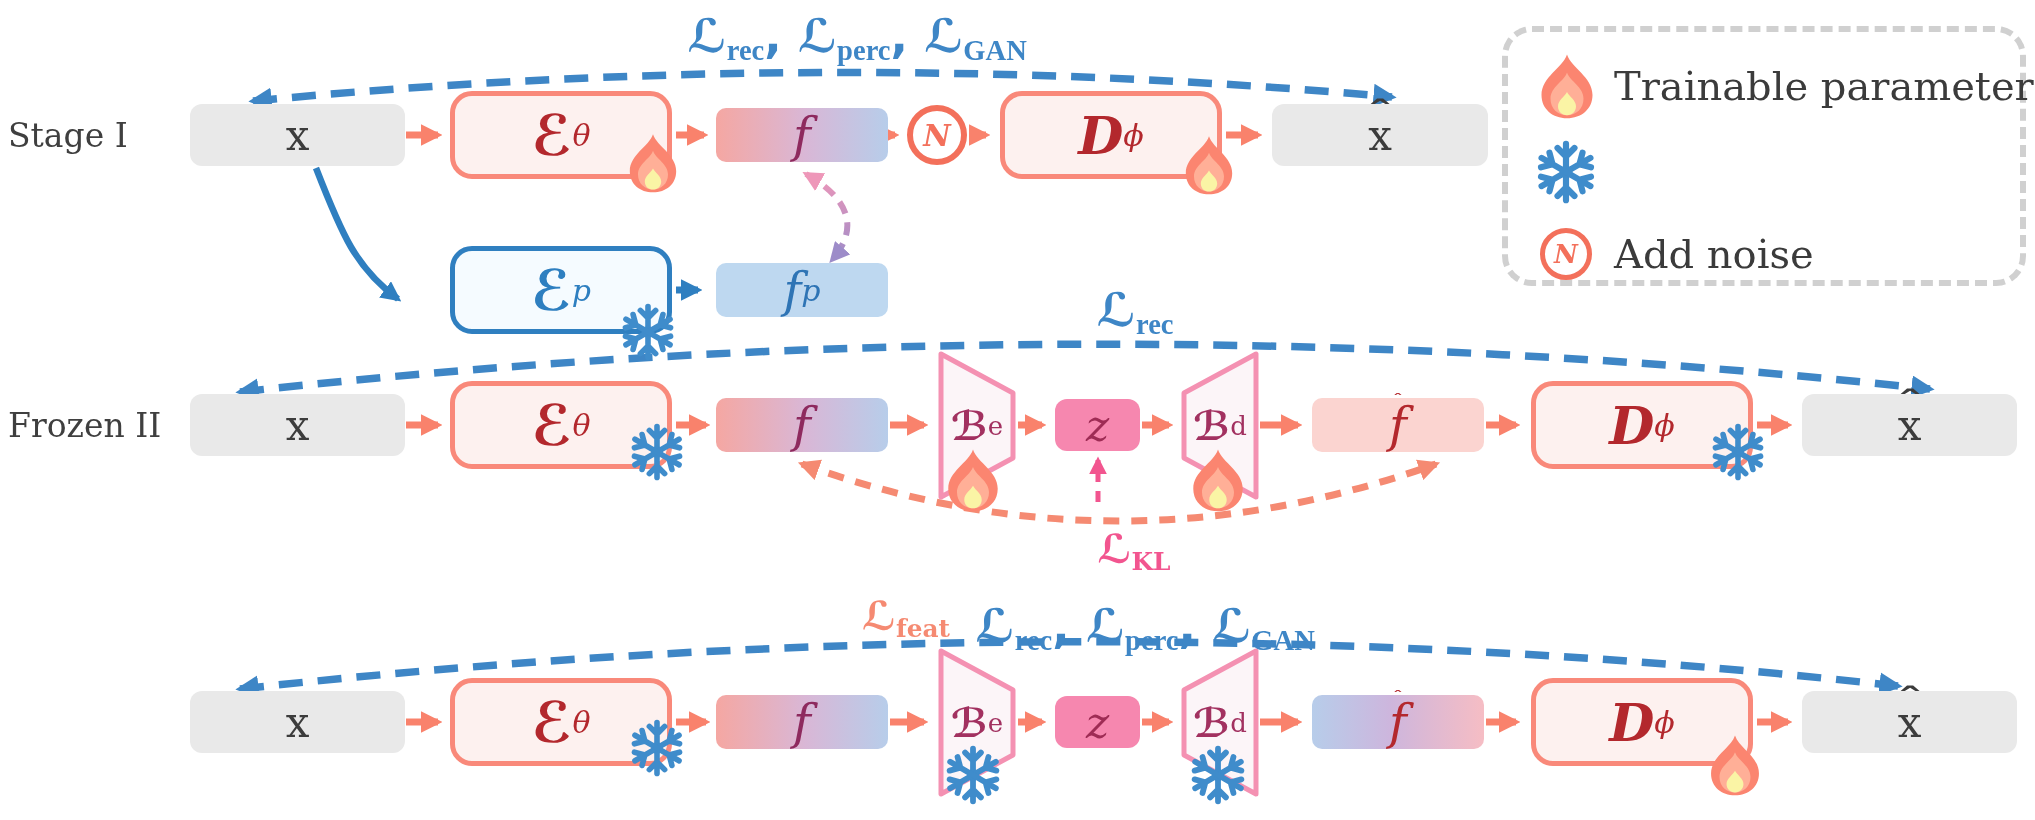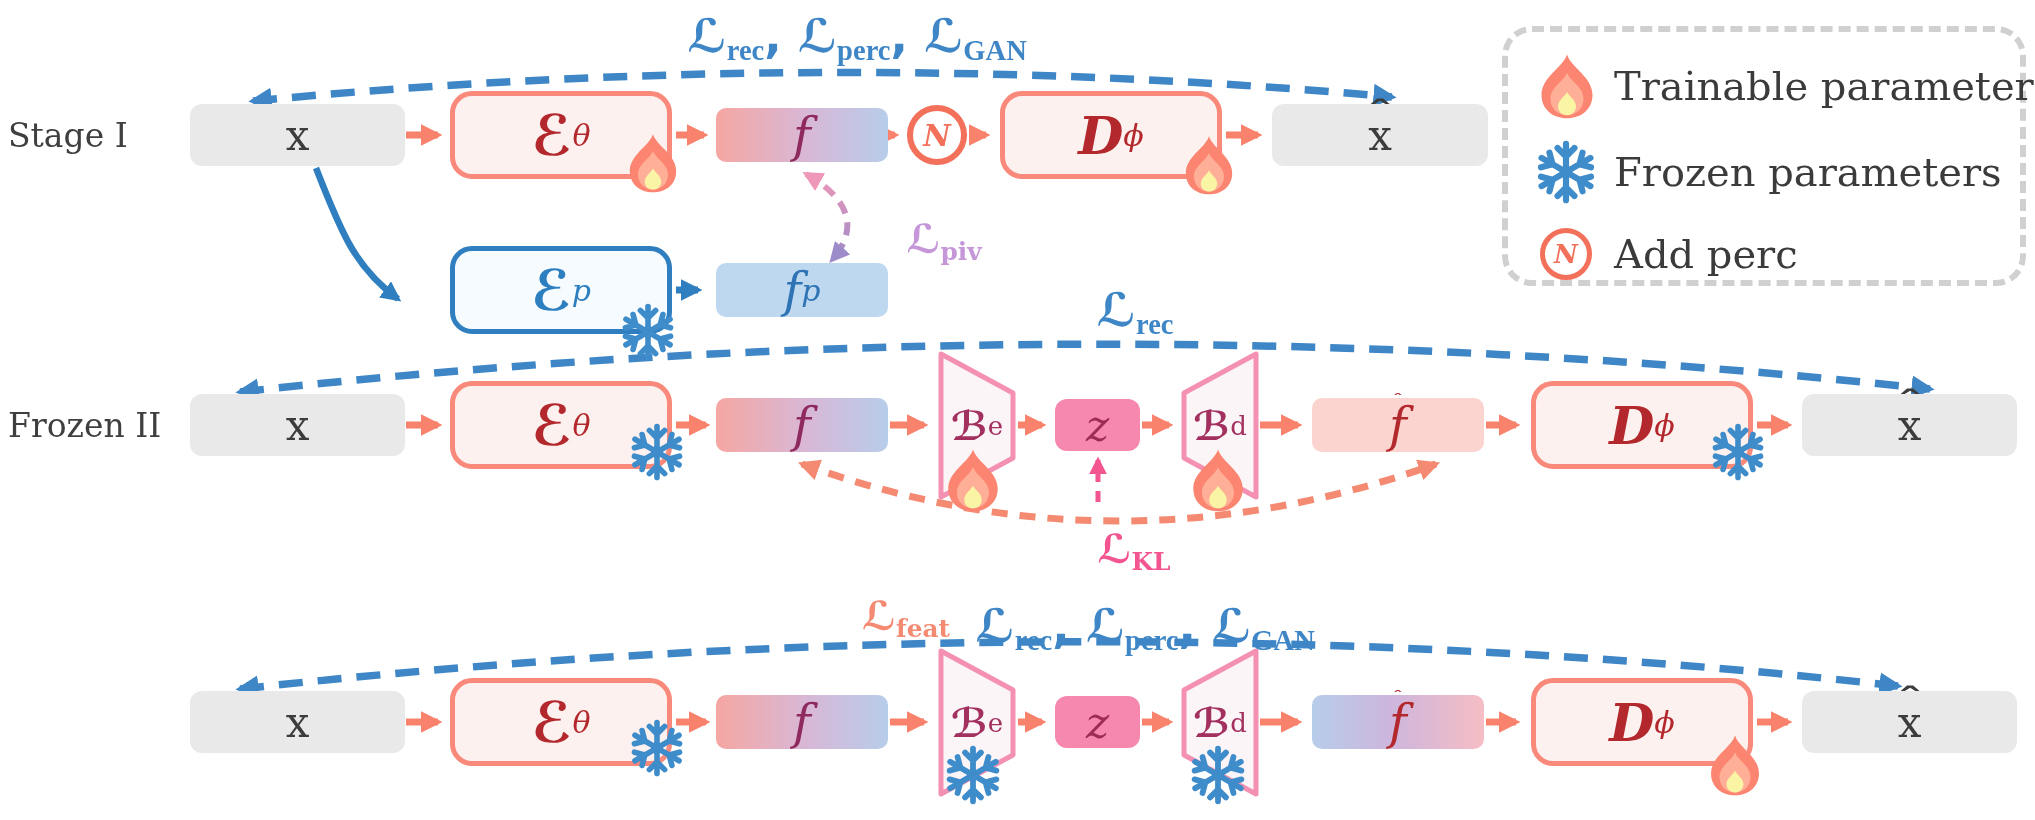--- a/index.html
+++ b/index.html
@@ -302,42 +302,39 @@
   </div>
 
   <div class="banner" style="left:1103px;top:312px">
     <span>ℒ</span><span class="bsub">rec</span><span></span>
   </div>
 
   <div class="banner" style="left:1113px;top:628px">
     <span>ℒ</span><span class="bsub">rec</span><span>, </span><span>ℒ</span><span class="bsub">perc</span><span>, </span><span>ℒ</span><span class="bsub">GAN</span><span></span>
   </div>
 
-  <div class="losslab" style="left:916px;top:218px;color:#c596d8;font-size:40px">
-    <span>ℒ</span><span class="bsub">piv</span></div>
 
   <div class="losslab" style="left:878px;top:595px;color:#f58a72;font-size:40px">
     <span>ℒ</span><span class="bsub">feat</span></div>
 
   <div class="losslab" style="left:1106px;top:528px;color:#f2558f;font-size:40px">
     <span>ℒ</span><span class="bsub">KL</span></div>
 
   <div class="legendbox"></div>
   <svg class="icon" style="left:1540px;top:53px;width:54px;height:66px" viewBox="0 0 36 44">
       <use href="#flame"></use>
     </svg>
   <div class="legtext" style="left:1614px;top:86px">Trainable parameters</div>
   <svg class="icon" style="left:1535px;top:141px;width:62px;height:62px" viewBox="-22 -22 44 44">
       <use href="#snow"></use>
     </svg>
-  <div class="legtext" style="left:1614px;top:172px">Frozen parameters</div>
   <div class="ncirc" style="left:1540px;top:228px;width:52px;height:52px;border-width:5px">
       <span style="font-size:26px">N</span>
     </div>
-  <div class="legtext" style="left:1614px;top:254px">Add perc</div>
+  <div class="legtext" style="left:1614px;top:254px">Add noise</div>
 
   <svg class="icon" style="left:628px;top:133px;width:50px;height:60px" viewBox="0 0 36 44">
       <use href="#flame"></use>
     </svg>
   <svg class="icon" style="left:1184px;top:135px;width:50px;height:60px" viewBox="0 0 36 44">
       <use href="#flame"></use>
     </svg>
 
   <svg class="icon" style="left:620px;top:304px;width:56px;height:56px" viewBox="-22 -22 44 44">
       <use href="#snow"></use>

